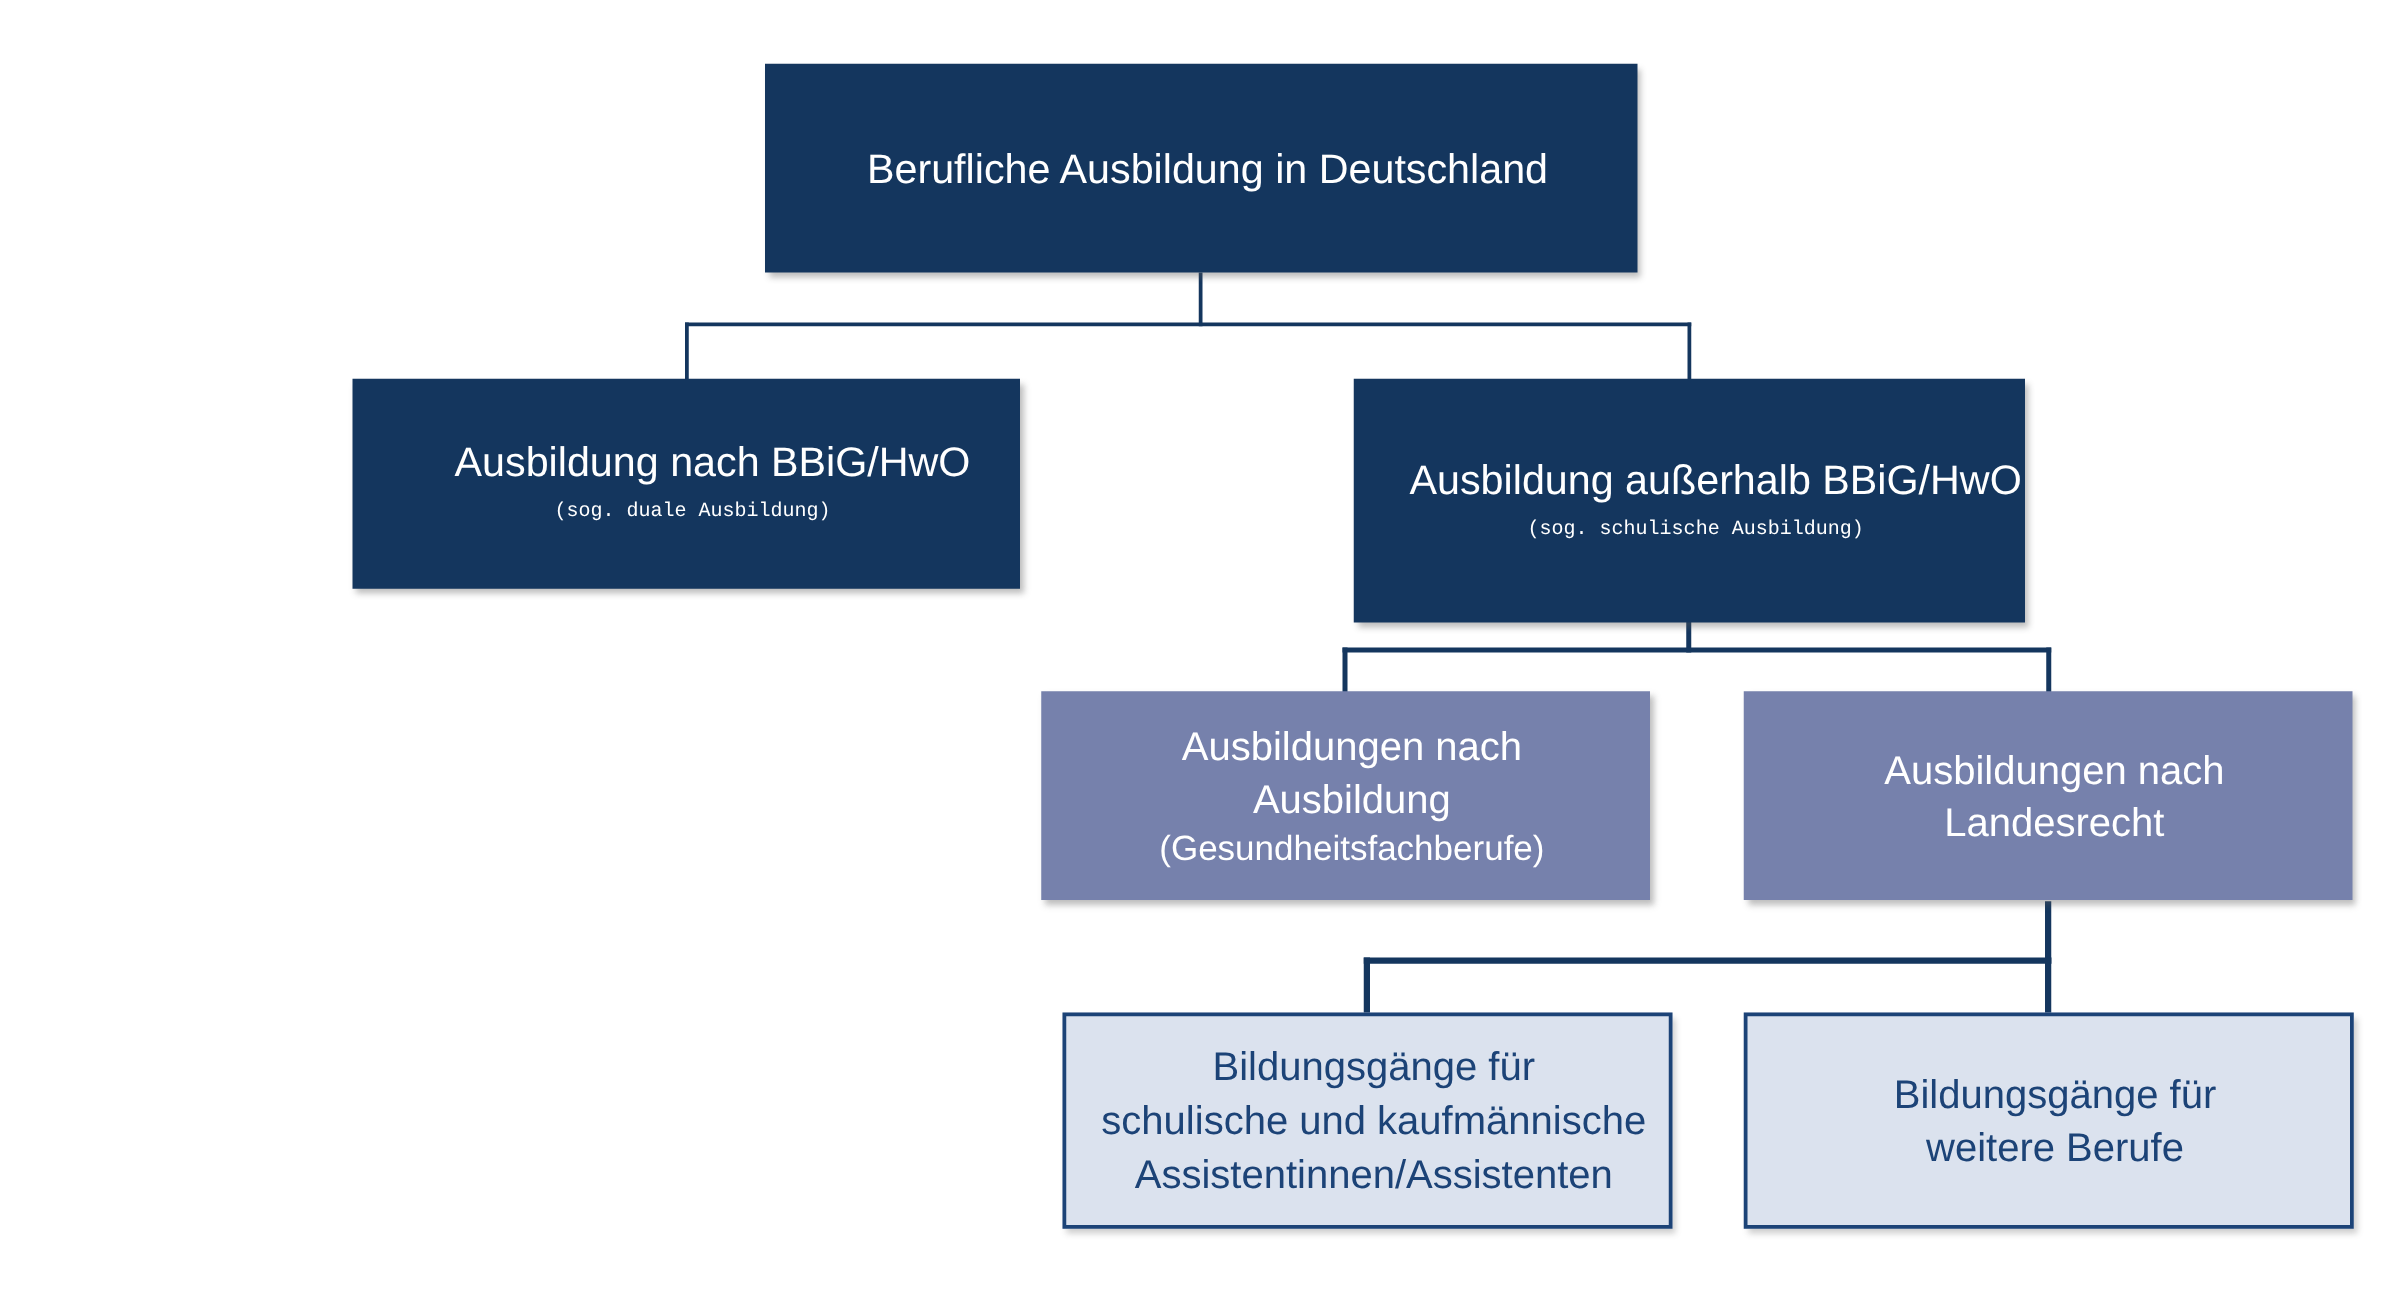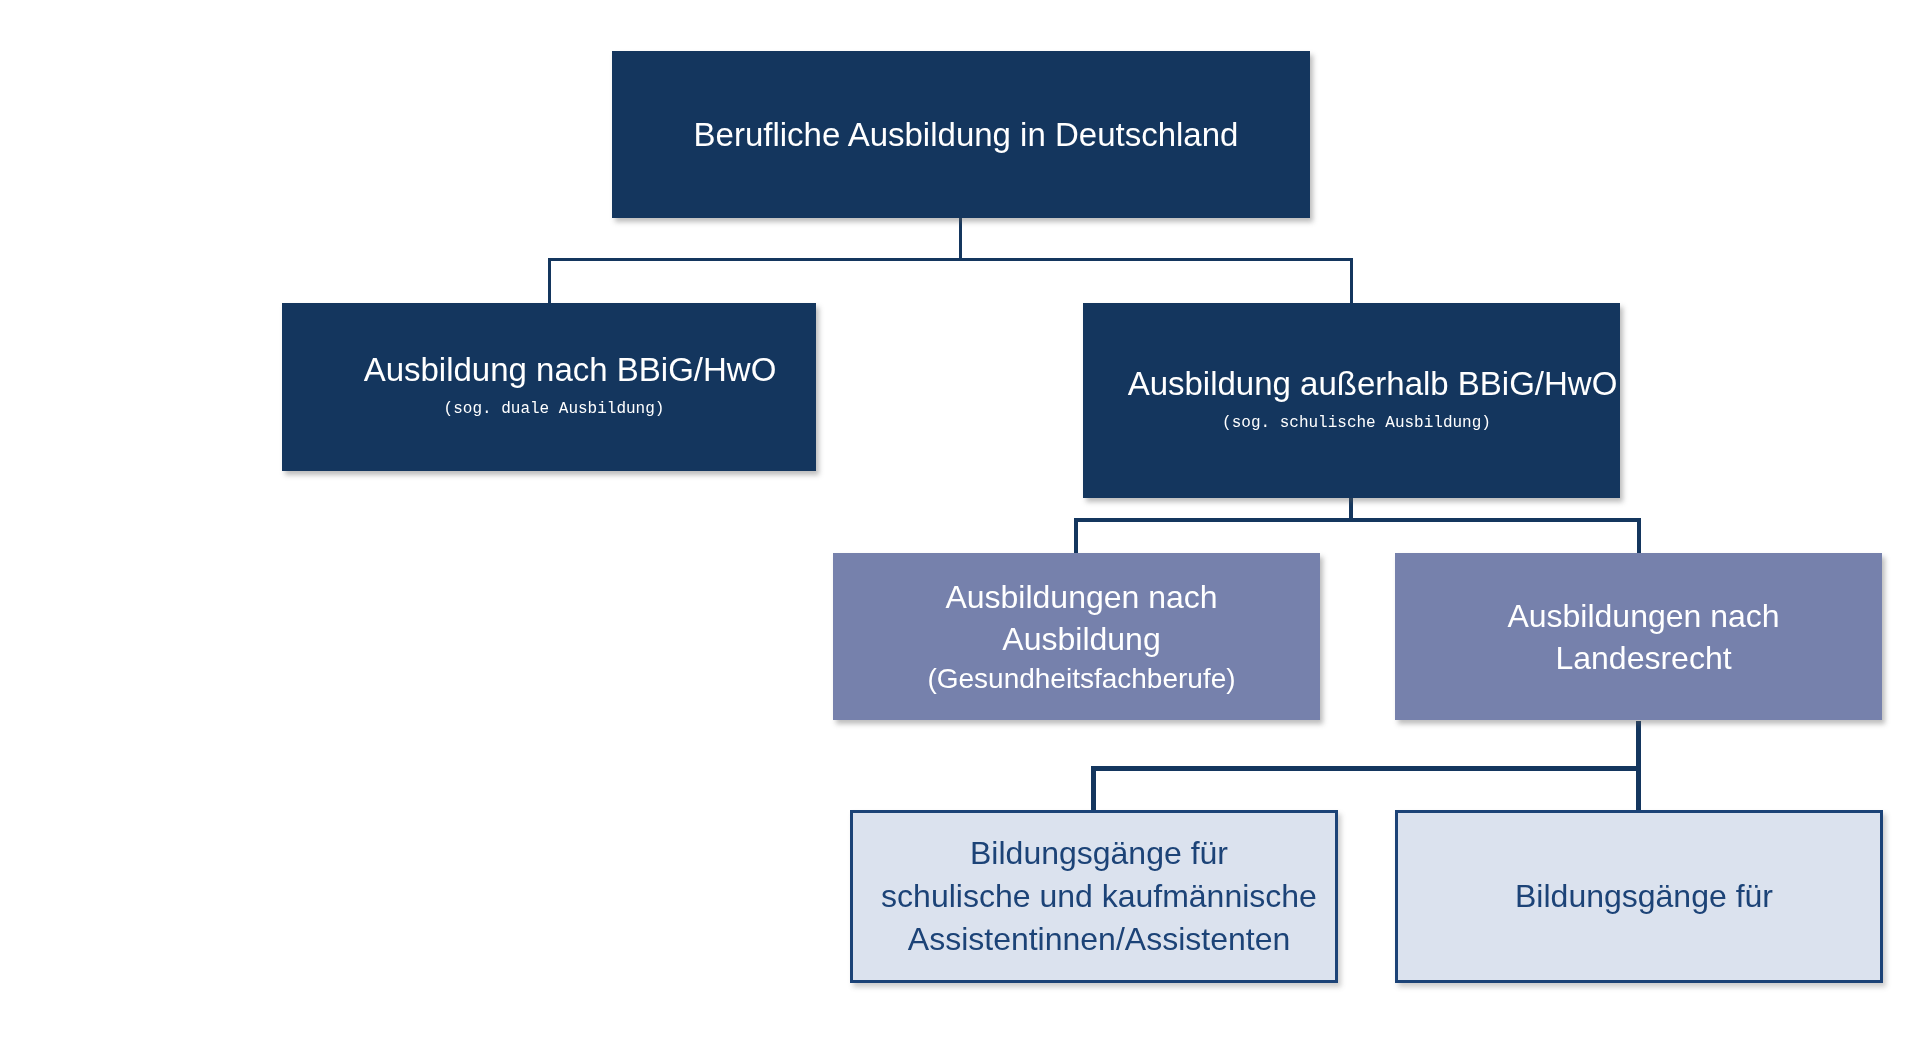--- a/index.html
+++ b/index.html
@@ -92,15 +92,16 @@
   </div>
 
   <div class="box light" style="left:850px;top:810px;width:488px;height:173px;">
     <div class="t-leaf">Bildungsgänge für</div>
     <div class="t-leaf">schulische und kaufmännische</div>
     <div class="t-leaf">Assistentinnen/Assistenten</div>
   </div>
 
   <div class="box light" style="left:1395px;top:810px;width:488px;height:173px;">
     <div class="t-leaf">Bildungsgänge für</div>
+    <div class="t-leaf">weitere Berufe</div>
   </div>
 
 </div>
 
 </body></html>

